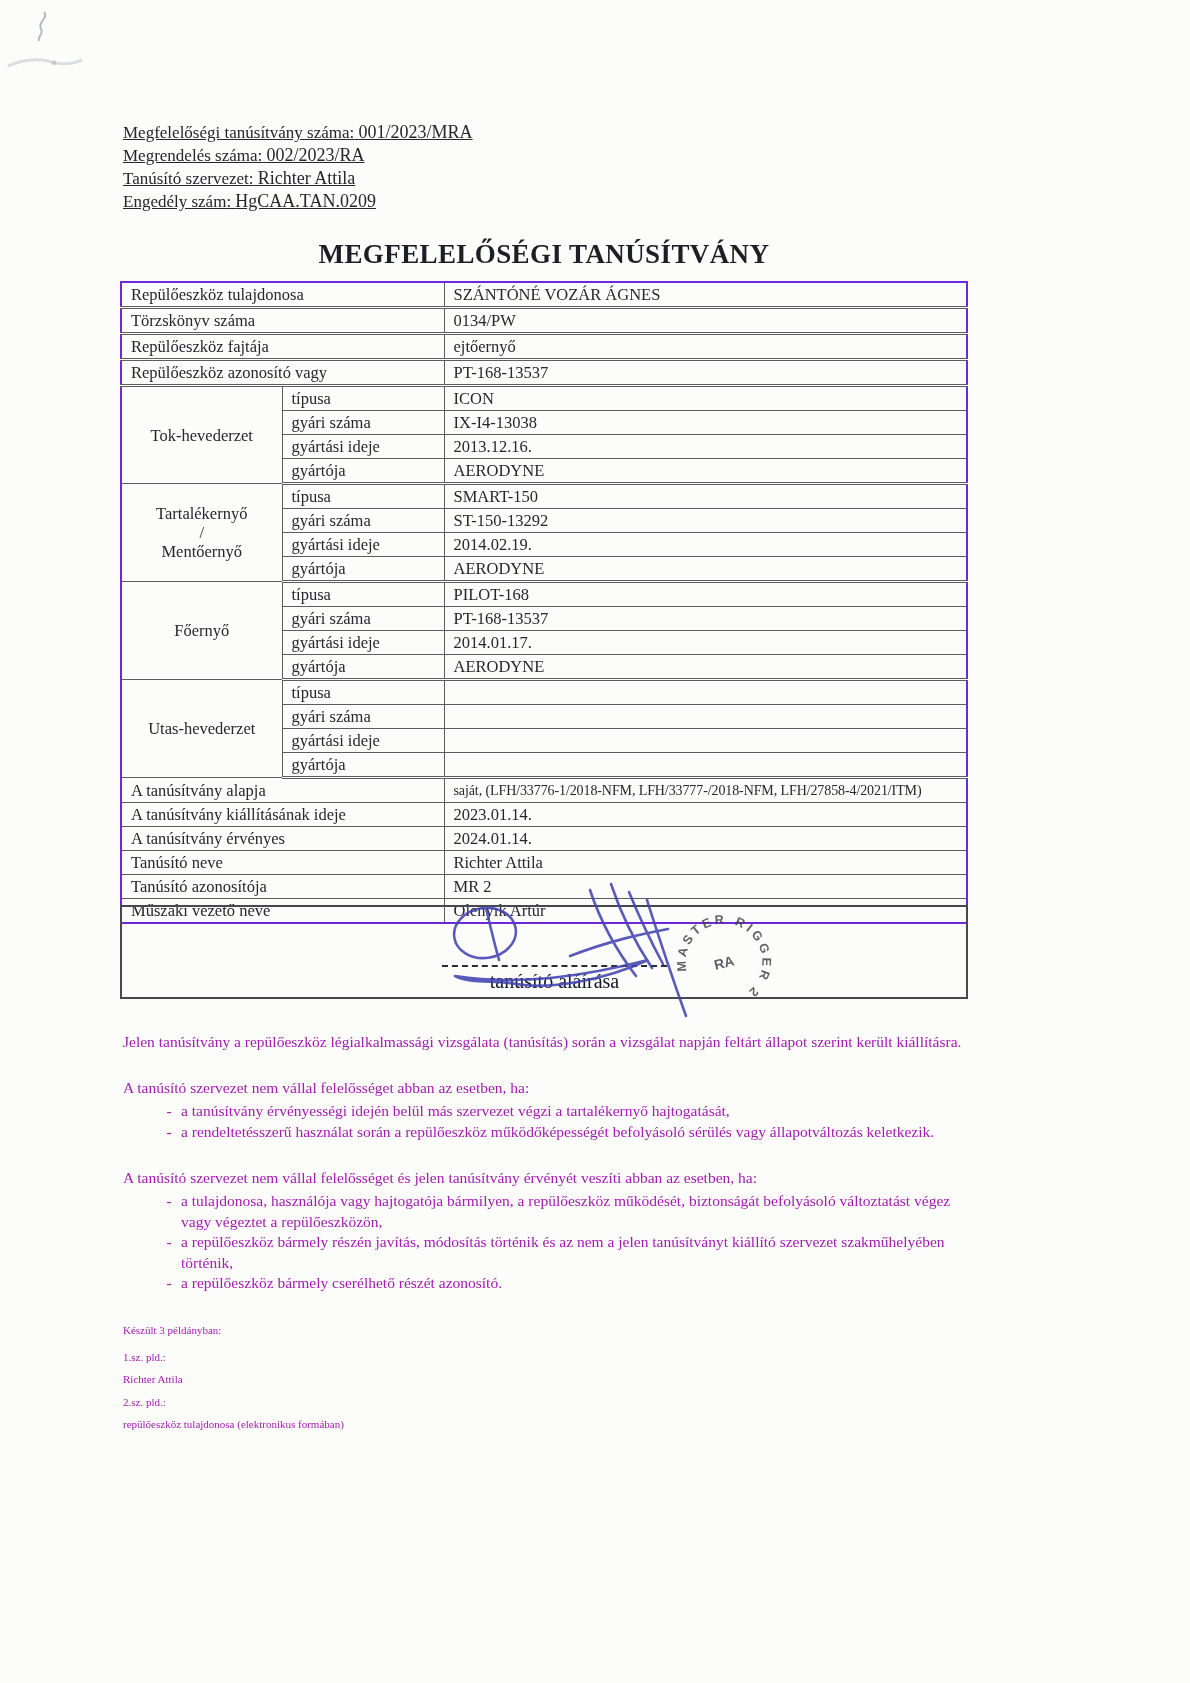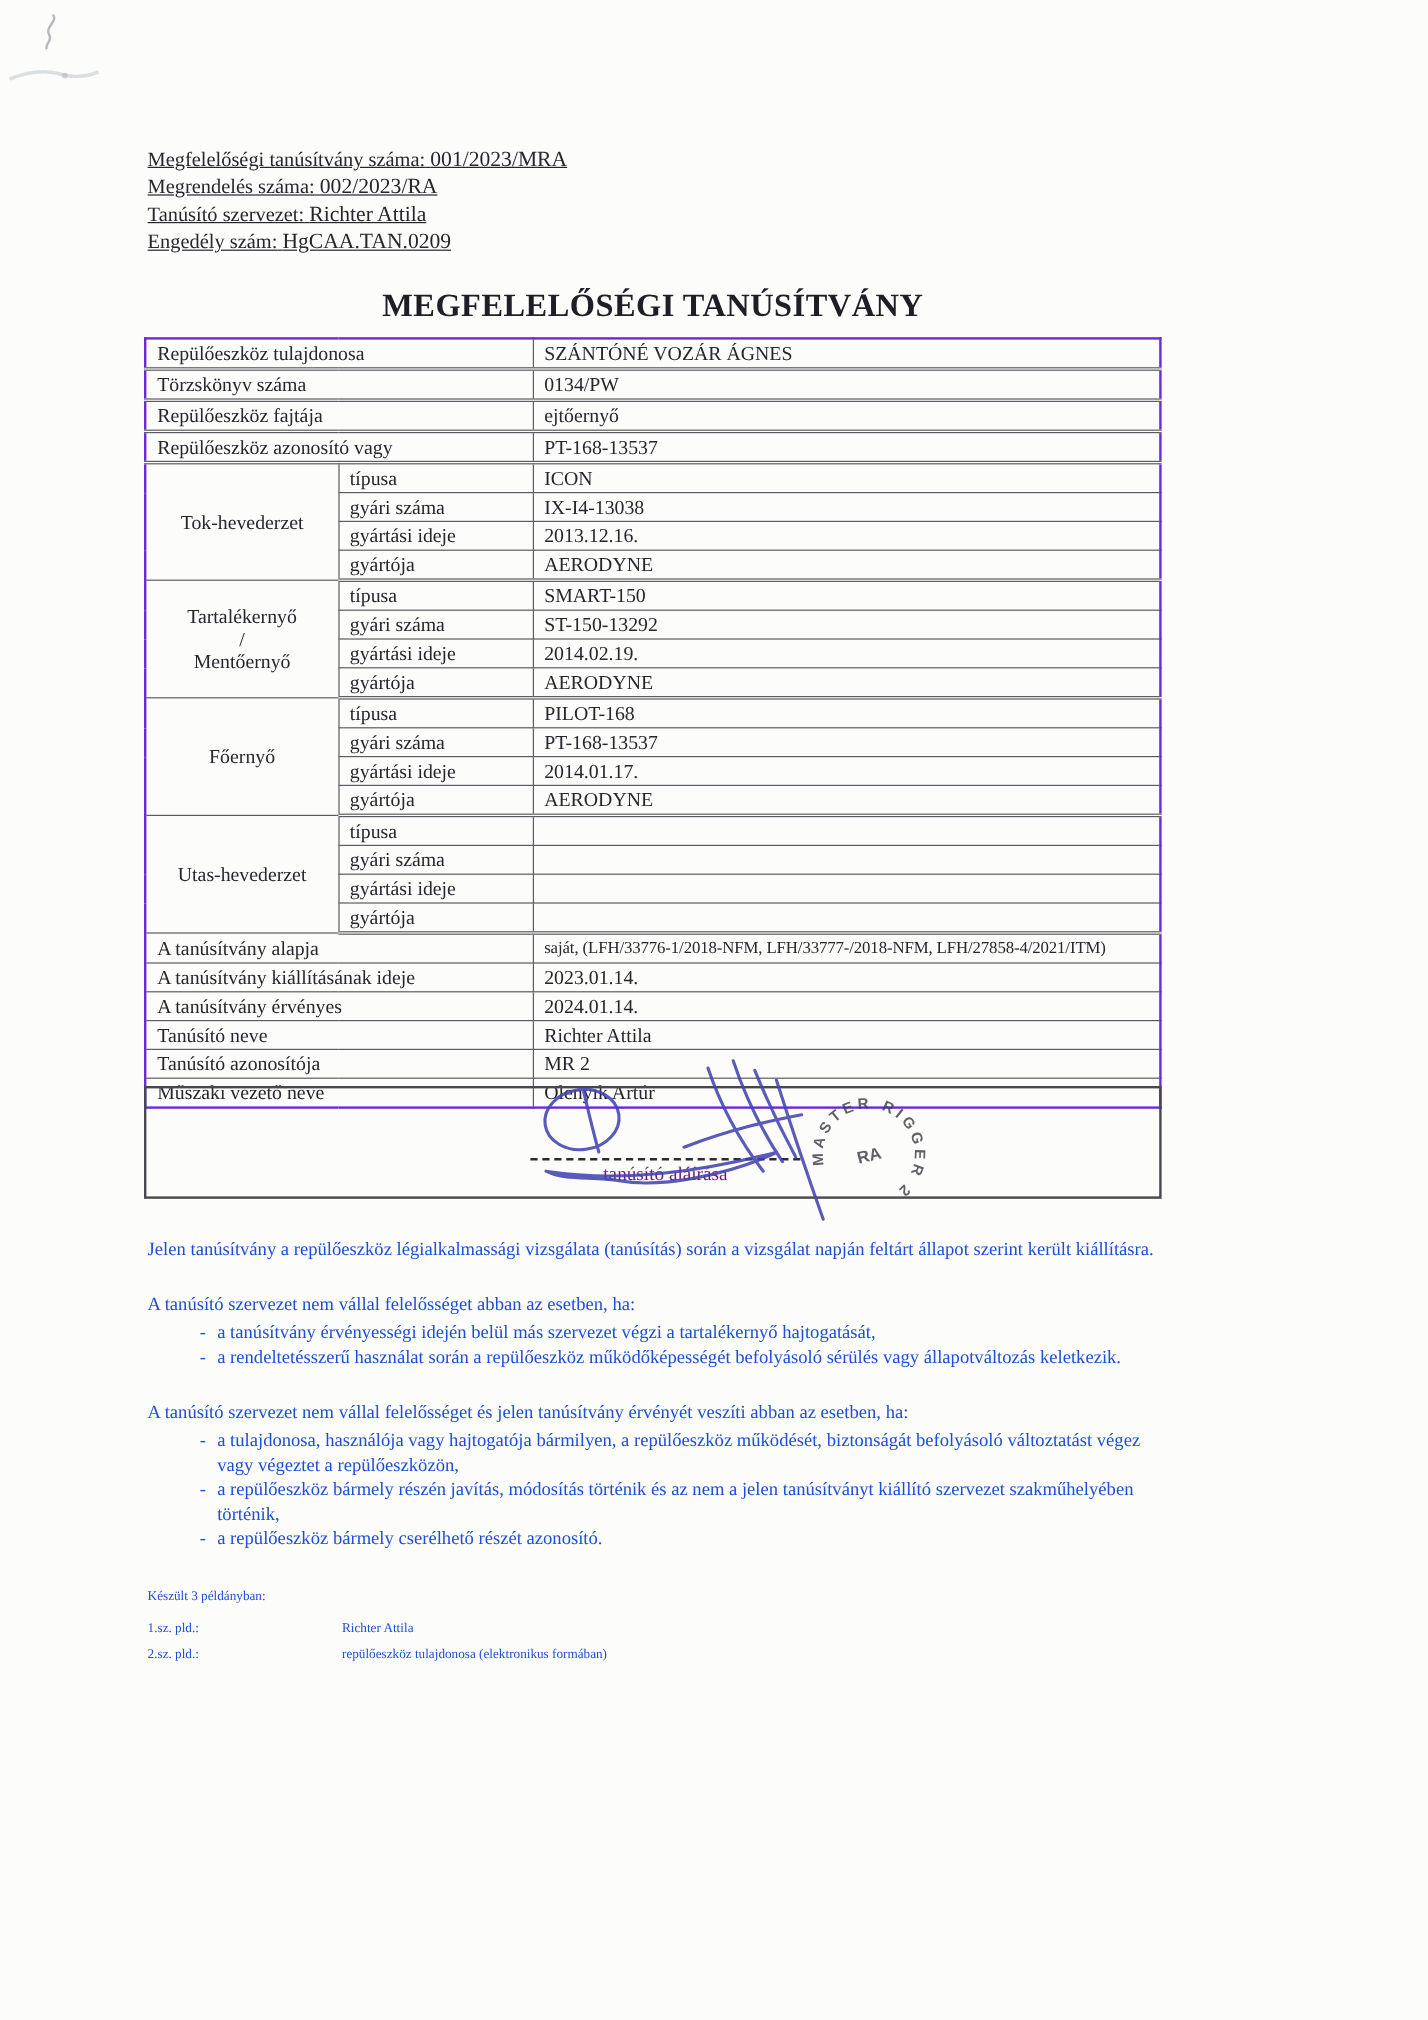--- a/index.html
+++ b/index.html
@@ -27,34 +27,34 @@
   td.glab { text-align:center; line-height:19px; }
   td.glab span { display:block; }
   td.val { }
   td.val.small { font-size:14px; letter-spacing:-0.1px; }
   
   .sig-box {
     position:absolute; left:120px; top:905px; width:844px; height:90px;
     border:2px solid #47474e; background:transparent;
   }
   .sig-line { position:absolute; left:320px; top:58px; width:225px; border-bottom:2px dashed #2b2b33; }
-  .sig-label { position:absolute; left:320px; top:63px; width:225px; text-align:center; font-size:16px; color:#701a75; }
+  .sig-label { position:absolute; left:320px; top:63px; width:225px; text-align:center; font-size:20px; color:#0f172a; }
   .sig-ink { position:absolute; left:400px; top:880px; width:560px; height:140px; pointer-events:none; }
   .stamp { position:absolute; left:668px; top:906px; width:112px; height:112px; transform:rotate(-14deg); opacity:0.82; }
   
-  .notes { position:absolute; left:123px; top:1032px; width:852px; font-size:15.5px; line-height:20px; color:#1d4ed8; }
+  .notes { position:absolute; left:123px; top:1032px; width:852px; font-size:15.5px; line-height:20px; color:#a21caf; }
   .note-intro { margin:0 0 26px 0; }
   .d-heading { margin:0 0 3px 0; }
   ul.dash-list { list-style:none; margin:0 0 26px 0; padding:0; }
   ul.dash-list li { display:flex; line-height:20.5px; }
   ul.dash-list .dash { flex:none; width:24px; margin-left:34px; text-align:center; }
   ul.dash-list .txt { flex:1; }
   .copies { margin-top:16px; font-size:11px; }
   .copies-heading { margin:0 0 6px 0; }
-  .copy-row { display:flex; line-height:22.5px; }
+  .copy-row { display:flex; line-height:22.5px;flex-direction:column; }
   .copy-num { flex:none; width:162px; }
   
   .artifact { position:absolute; pointer-events:none; }
 </style>
 </head>
 <body>
 
 <div class="page">
 
   <svg class="artifact" style="left:6px;top:4px;" width="80" height="70" viewBox="0 0 80 70">

